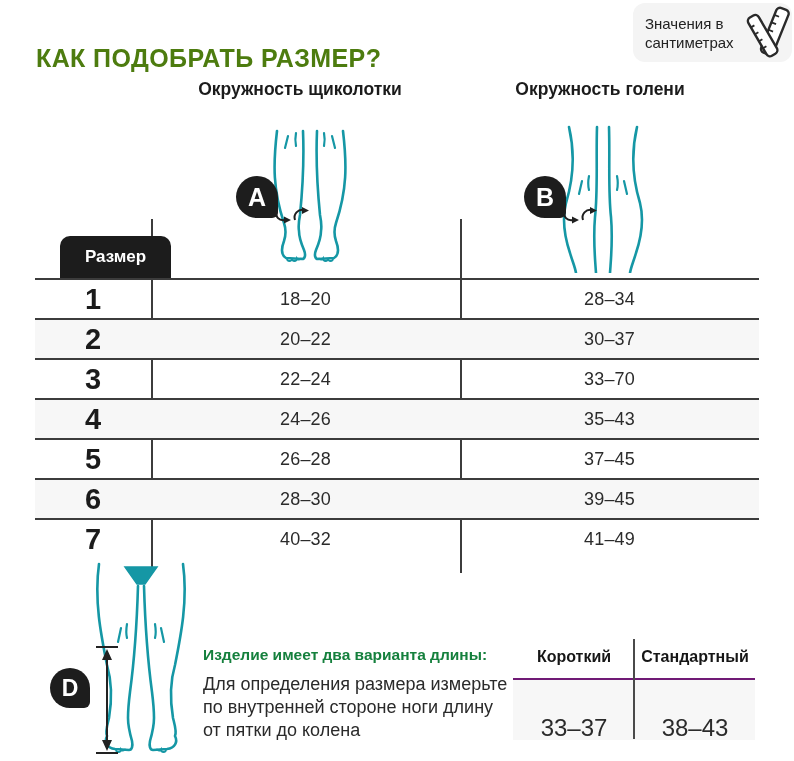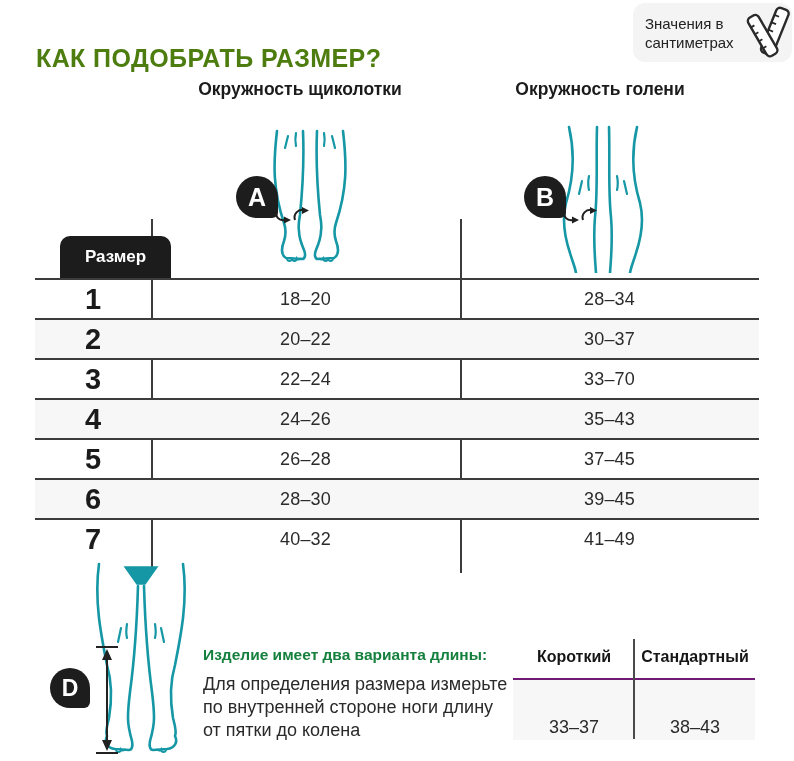--- a/index.html
+++ b/index.html
@@ -33,21 +33,21 @@
   .cell.size{font-size:29px;font-weight:bold;color:#1b1b1b;}
   .cell.val{font-size:18px;color:#2b2b2b;letter-spacing:.2px;}
   
   .length-head{left:203px;top:646px;font-size:15.5px;font-weight:bold;color:#15803d;}
   .length-body{left:203px;top:673px;font-size:18px;line-height:23px;color:#2a2a2a;white-space:pre-line;}
   .mini-table{left:513px;top:636px;width:242px;}
   .mini-head{display:grid;grid-template-columns:122px 120px;height:42px;align-items:center;
     border-bottom:2px solid #701a75;}
   .mini-head .cell{font-size:16px;font-weight:bold;color:#161616;}
   .mini-vals{display:grid;grid-template-columns:122px 120px;height:60px;align-items:center;background:#f7f7f7;}
-  .mini-vals .cell{font-size:18px;color:#2b2b2b;margin-top:34px;}
+  .mini-vals .cell{font-size:24px;color:#2b2b2b;margin-top:34px;}
   .mini-divider{position:absolute;left:120px;top:3px;width:2px;height:100px;background:#4a4a4a;}
   svg{display:block;}
 </style>
 </head>
 <body>
 
 <div class="page">
 
   <div class="abs title">КАК ПОДОБРАТЬ РАЗМЕР?</div>
 

